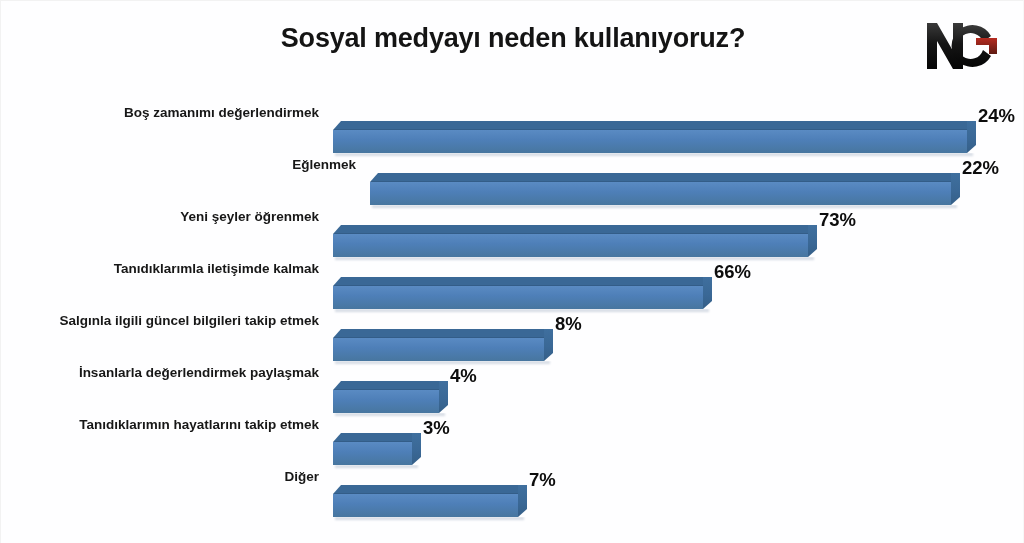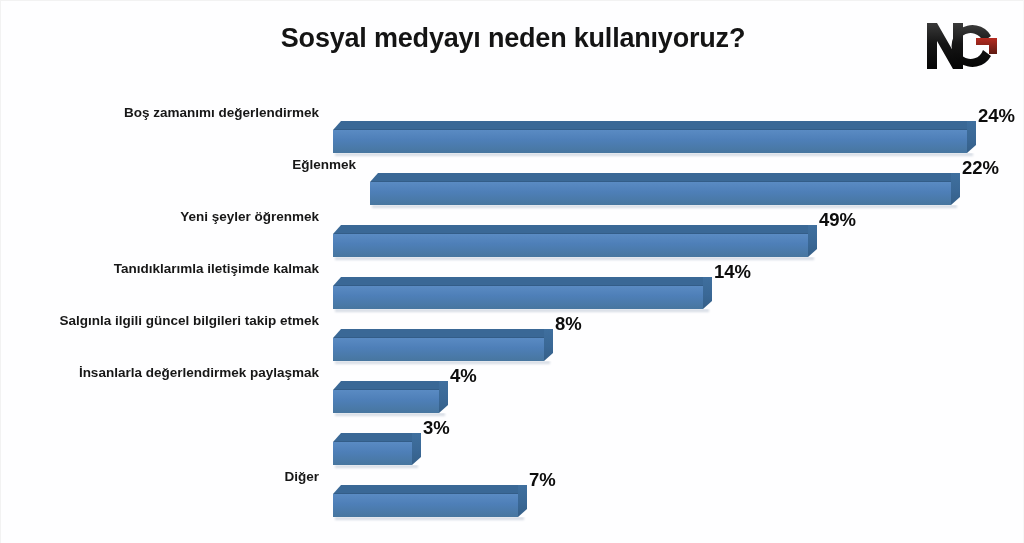--- a/index.html
+++ b/index.html
@@ -169,31 +169,31 @@
         <div class="value-label" style="left: 924px;">22%</div>
       </div>
       <div class="row" style="top: 104px; text-decoration: underline;">
         <div class="cat-label">Yeni şeyler öğrenmek</div>
         <div class="bar-wrap" style="width: 484px;">
           <div class="bar-shadow" style="width: 479px;"></div>
           <div class="bar-front" style="width: 475px;"></div>
           <div class="bar-top" style="width: 484px;"></div>
           <div class="bar-cap" style="left: 475px;"></div>
         </div>
-        <div class="value-label" style="left: 818px;">49%</div>
+        <div class="value-label" style="left: 818px;">73%</div>
       </div>
       <div class="row" style="top: 156px;">
         <div class="cat-label">Tanıdıklarımla iletişimde kalmak</div>
         <div class="bar-wrap" style="width: 379px;">
           <div class="bar-shadow" style="width: 374px;"></div>
           <div class="bar-front" style="width: 370px;"></div>
           <div class="bar-top" style="width: 379px;"></div>
           <div class="bar-cap" style="left: 370px;"></div>
         </div>
-        <div class="value-label" style="left: 713px;">14%</div>
+        <div class="value-label" style="left: 713px;">66%</div>
       </div>
       <div class="row" style="top: 208px; padding-left: 36px;">
         <div class="cat-label">Salgınla ilgili güncel bilgileri takip etmek</div>
         <div class="bar-wrap" style="width: 220px;">
           <div class="bar-shadow" style="width: 215px;"></div>
           <div class="bar-front" style="width: 211px;"></div>
           <div class="bar-top" style="width: 220px;"></div>
           <div class="bar-cap" style="left: 211px;"></div>
         </div>
         <div class="value-label" style="left: 554px;">8%</div>
@@ -202,20 +202,21 @@
         <div class="cat-label">İnsanlarla değerlendirmek paylaşmak</div>
         <div class="bar-wrap" style="width: 115px;">
           <div class="bar-shadow" style="width: 110px;"></div>
           <div class="bar-front" style="width: 106px;"></div>
           <div class="bar-top" style="width: 115px;"></div>
           <div class="bar-cap" style="left: 106px;"></div>
         </div>
         <div class="value-label" style="left: 449px;">4%</div>
       </div>
       <div class="row" style="top: 312px;">
+        <div class="cat-label">Tanıdıklarımın hayatlarını takip etmek</div>
         <div class="bar-wrap" style="width: 88px;">
           <div class="bar-shadow" style="width: 83px;"></div>
           <div class="bar-front" style="width: 79px;"></div>
           <div class="bar-top" style="width: 88px;"></div>
           <div class="bar-cap" style="left: 79px;"></div>
         </div>
         <div class="value-label" style="left: 422px;">3%</div>
       </div>
       <div class="row" style="top: 364px;">
         <div class="cat-label">Diğer</div>

